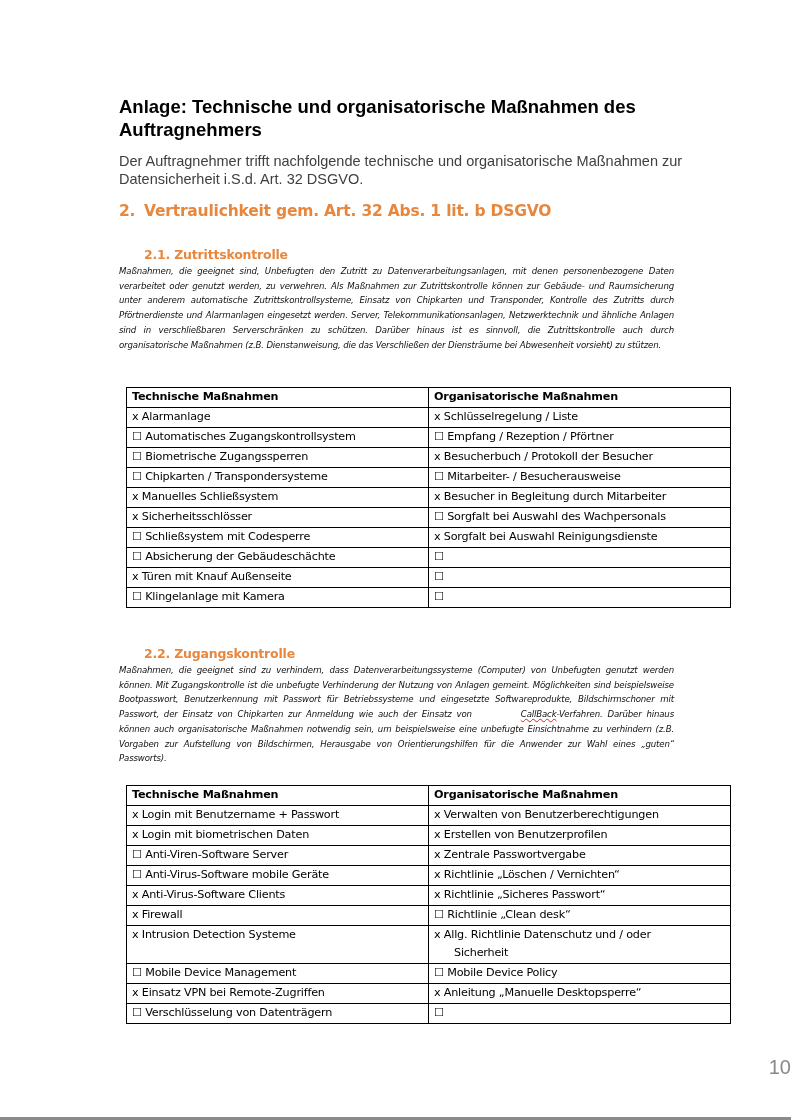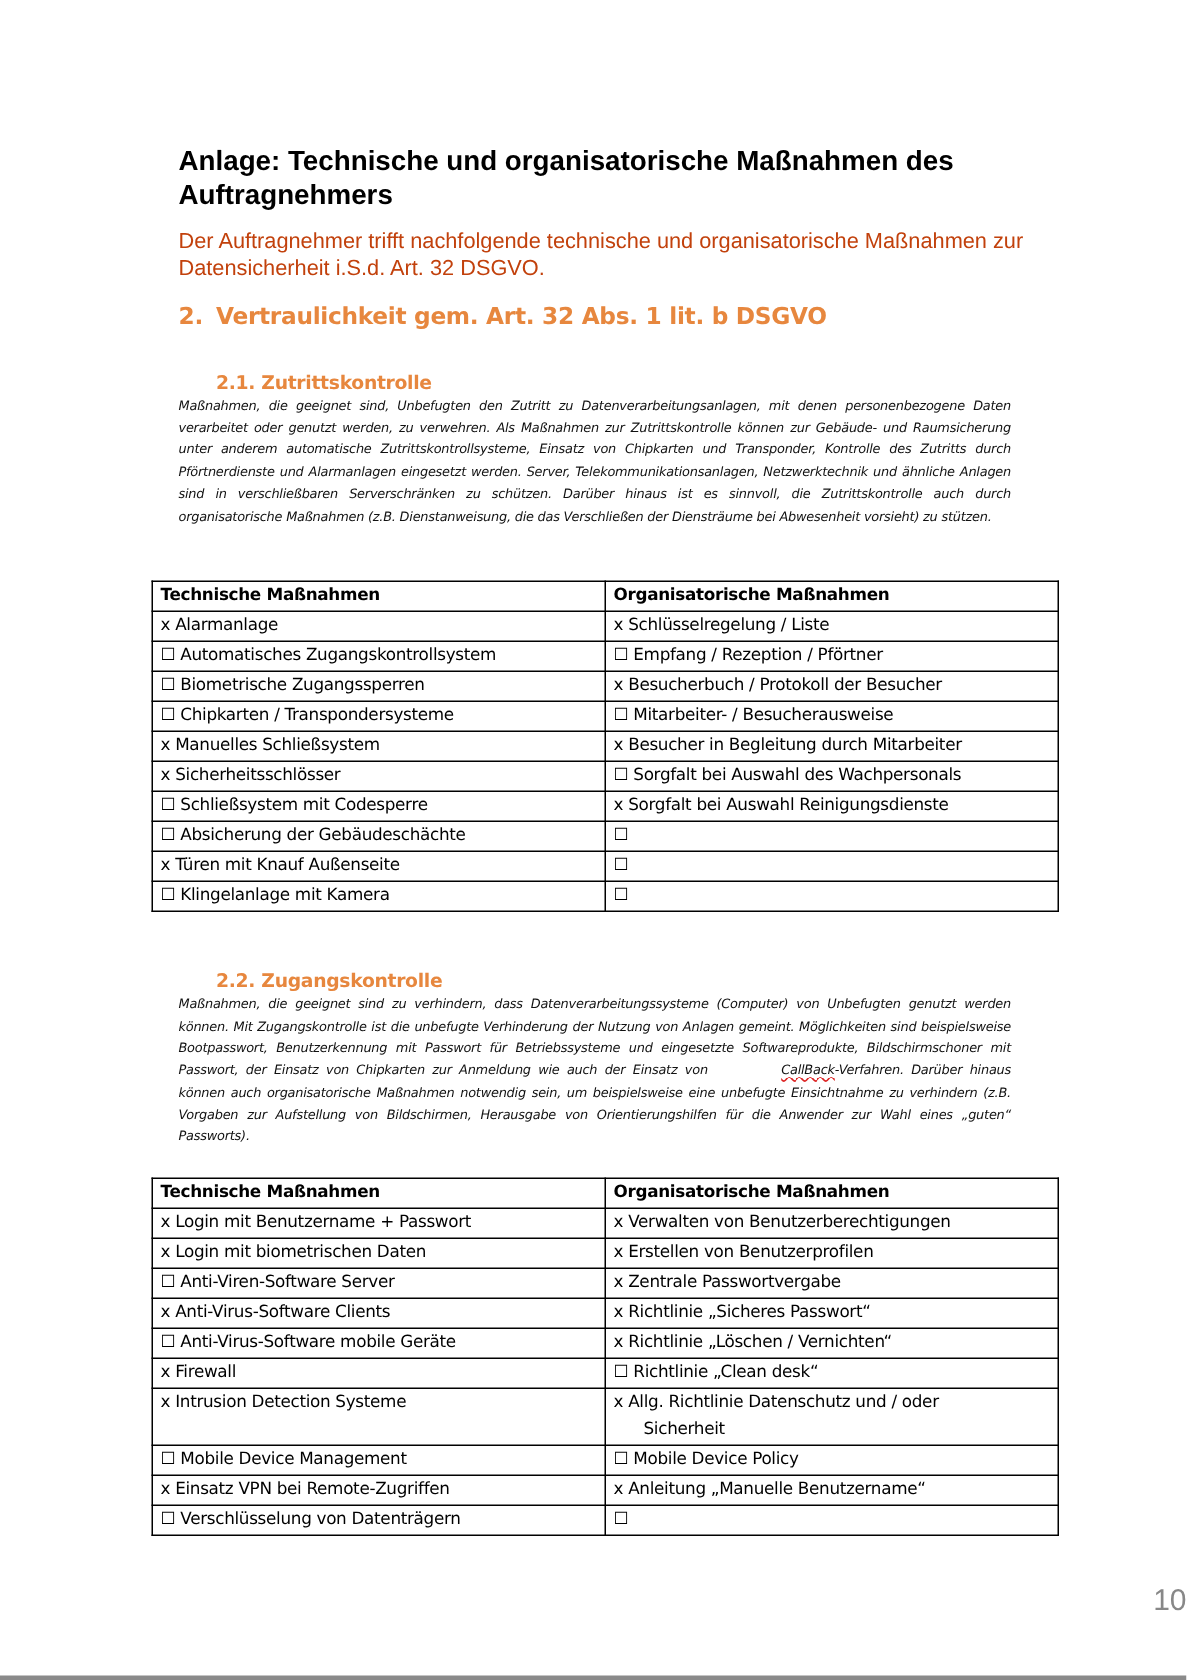--- a/index.html
+++ b/index.html
@@ -1,30 +1,30 @@
 <!DOCTYPE html>
 <html><head>
 <meta charset="utf-8">
 <style>
   html, body { margin:0; padding:0; }
   body { width:791px; height:1120px; background:#ffffff; position:relative; overflow:hidden; font-family:"Liberation Sans", sans-serif; color:#000; }
   .page { position:absolute; left:0; top:0; width:791px; height:1117px; background:#fff;padding-left:22px; }
   .bottom-edge { position:absolute; left:0; top:1117px; width:791px; height:3px; background:#8a8a8a; }
 
   .title { position:absolute; left:119px; top:95px; width:600px; font-family:"Liberation Sans", sans-serif; font-weight:bold; font-size:18.5px; line-height:23px; color:#000; }
-  .intro { position:absolute; left:119px; top:152px; width:600px; font-family:"Liberation Sans", sans-serif; font-size:14.5px; line-height:18px; color:#c2410c; }
+  .intro { position:absolute; left:119px; top:152px; width:600px; font-family:"Liberation Sans", sans-serif; font-size:14.5px; line-height:18px; color:#404040; }
 
   .h2 { position:absolute; left:119px; top:202px; font-family:"DejaVu Sans", sans-serif; font-weight:bold; font-size:15.5px; color:#e7873e; letter-spacing:-0.2px; }
   .h2 .num { display:inline-block; width:25px; }
   .h3 { position:absolute; left:144px; font-family:"DejaVu Sans", sans-serif; font-weight:bold; font-size:12.5px; color:#e7873e; letter-spacing:-0.2px; }
 
   .para { position:absolute; left:119px; width:555px; font-family:"DejaVu Sans", sans-serif; font-style:italic; font-size:8.6px; line-height:14.7px; text-align:justify; color:#111; letter-spacing:-0.15px; }
   .spell { text-decoration:underline wavy #d22; text-decoration-thickness:1px;margin-left:44px; }
 
-  table.tom { position:absolute; left:101px; width:604px; border-collapse:collapse; font-family:"DejaVu Sans", sans-serif; font-size:11.2px; color:#000; table-layout:fixed; }
+  table.tom { position:absolute; left:126px; width:604px; border-collapse:collapse; font-family:"DejaVu Sans", sans-serif; font-size:11.2px; color:#000; table-layout:fixed; }
   table.tom td, table.tom th { border:1px solid #000; padding:0 5px; text-align:left; vertical-align:top; height:19px; line-height:18px; white-space:nowrap; overflow:hidden; letter-spacing:-0.2px; }
   table.tom th { font-weight:bold; }
   table.tom col.c1 { width:302px; }
   table.tom col.c2 { width:302px; }
   .wrapcell { white-space:normal !important;margin-top:23px; }
   .indent2 { display:block; padding-left:20px; }
 
   .page-number { position:absolute; left:0; width:791px; top:1056px; text-align:right; font-family:"Liberation Sans", sans-serif; font-size:20px; color:#888; }
 </style>
 </head>
@@ -116,42 +116,42 @@
         </tr>
       <tr>
           <td>x Login mit biometrischen Daten</td>
           <td>x Erstellen von Benutzerprofilen</td>
         </tr>
       <tr>
           <td>☐ Anti-Viren-Software Server</td>
           <td>x Zentrale Passwortvergabe</td>
         </tr>
       <tr>
+          <td>☐ Anti-Virus-Software mobile Geräte</td>
+          <td>x Richtlinie „Löschen / Vernichten“</td>
+        </tr>
+      <tr>
           <td>x Anti-Virus-Software Clients</td>
           <td>x Richtlinie „Sicheres Passwort“</td>
-        </tr>
-      <tr>
-          <td>☐ Anti-Virus-Software mobile Geräte</td>
-          <td>x Richtlinie „Löschen / Vernichten“</td>
         </tr>
       <tr>
           <td>x Firewall</td>
           <td>☐ Richtlinie „Clean desk“</td>
         </tr>
       <tr style="height:38px;">
         <td>x Intrusion Detection Systeme</td>
         <td class="wrapcell"><span>x Allg. Richtlinie Datenschutz und / oder</span><span class="indent2">Sicherheit</span></td>
       </tr>
       <tr>
           <td>☐ Mobile Device Management</td>
           <td>☐ Mobile Device Policy</td>
         </tr>
       <tr>
           <td>x Einsatz VPN bei Remote-Zugriffen</td>
-          <td>x Anleitung „Manuelle Benutzername“</td>
+          <td>x Anleitung „Manuelle Desktopsperre“</td>
         </tr>
       <tr>
           <td>☐ Verschlüsselung von Datenträgern</td>
           <td>☐</td>
         </tr>
     </tbody>
   </table>
 
   <div class="page-number">10</div>
 </div>

